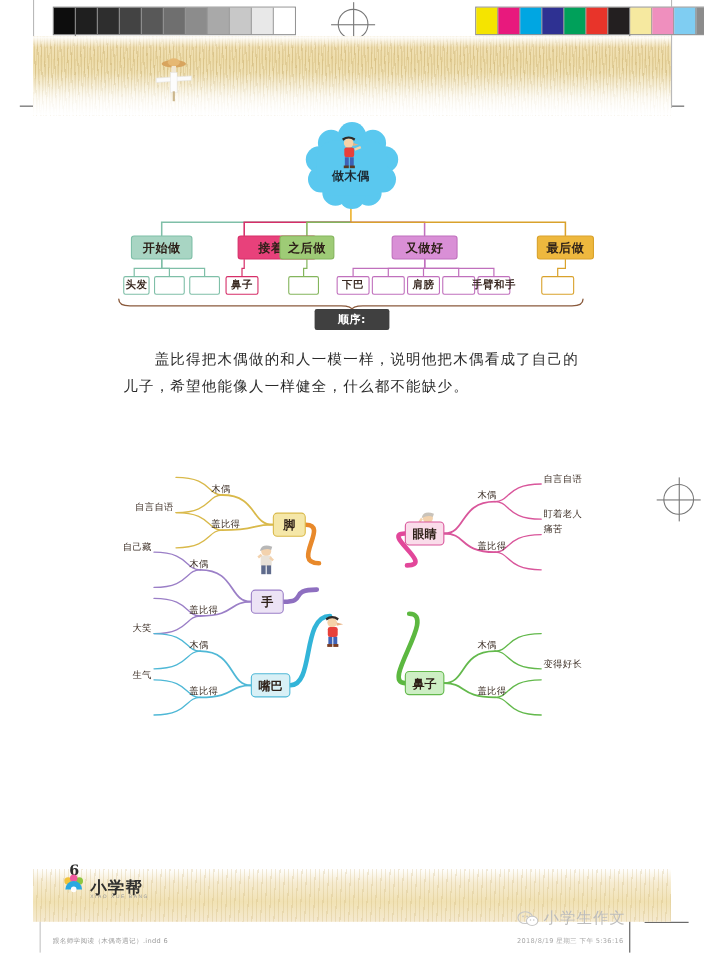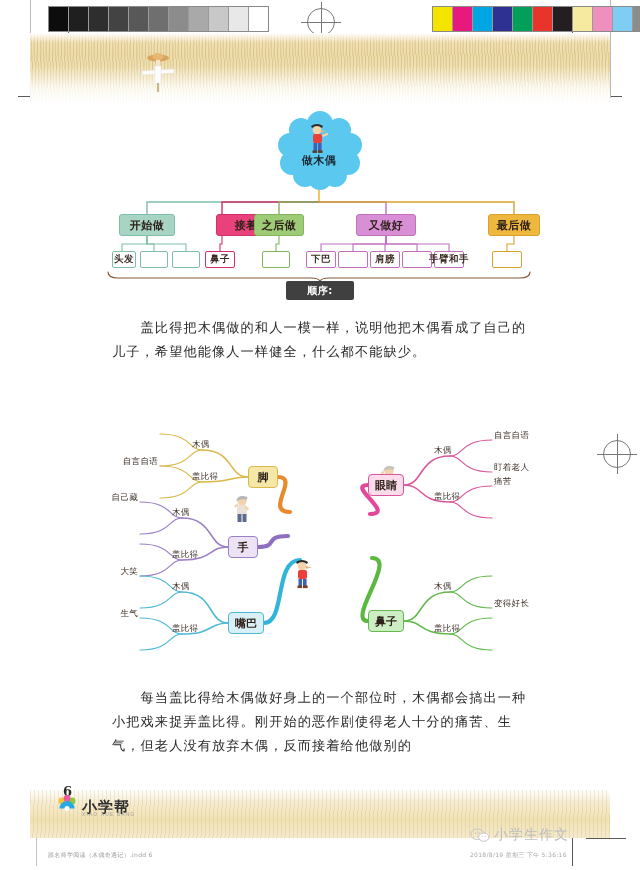--- a/index.html
+++ b/index.html
@@ -371,21 +371,20 @@
         <div class="m2label" style="left: 394px; top: 44px;">痛苦</div>
         <div class="m2node" style="left: 268px; top: 178px; width: 36px; height: 22px; background: rgb(205, 238, 196); border: 1.3px solid rgb(99, 185, 76);">
           <span>鼻子</span>
         </div>
         <div class="m2label" style="left: 334px; top: 149px;">木偶</div>
         <div class="m2label" style="left: 394px; top: 166px;">变得好长</div>
         <div class="m2label" style="left: 334px; top: 191px;">盖比得</div>
       </div>
   </div>
 
-  <div class="para" id="para3" style="left:112px;top:686px;width:420px;">　　每当盖比得给木偶做好身上的一个部位时，木偶都会搞出一种小把戏来捉弄盖比得。刚开始的恶作剧使得老人十分的痛苦、生气，但老人没有放弃木偶，反而接着给他做别的</div>
 
   <div class="footer-field"></div>
 
   <div id="page-num">6</div>
   <div id="brand">
     <svg viewBox="0 0 26 26" style="width:22px;height:22px;">
       <circle cx="7" cy="7" r="4" fill="#f2c33c"></circle>
         <circle cx="19" cy="7" r="4" fill="#8dc63f"></circle>
       <circle cx="13" cy="4" r="4" fill="#ef5a9d"></circle>
       <path d="M4 16 a9 9 0 0 1 18 0 z" fill="#29a9e1"></path>

